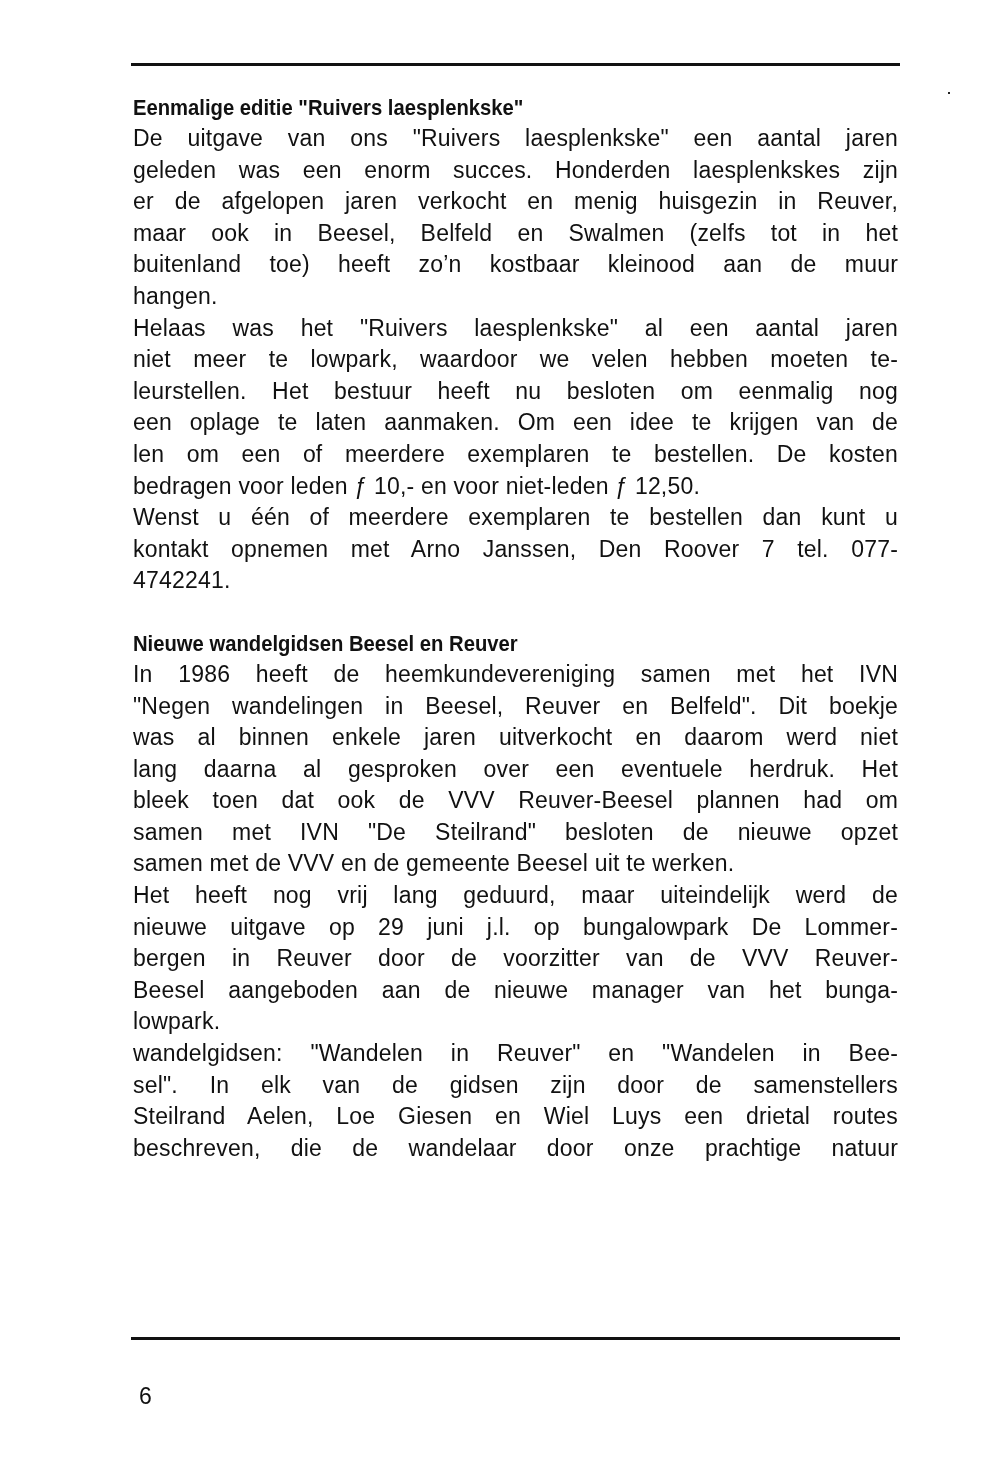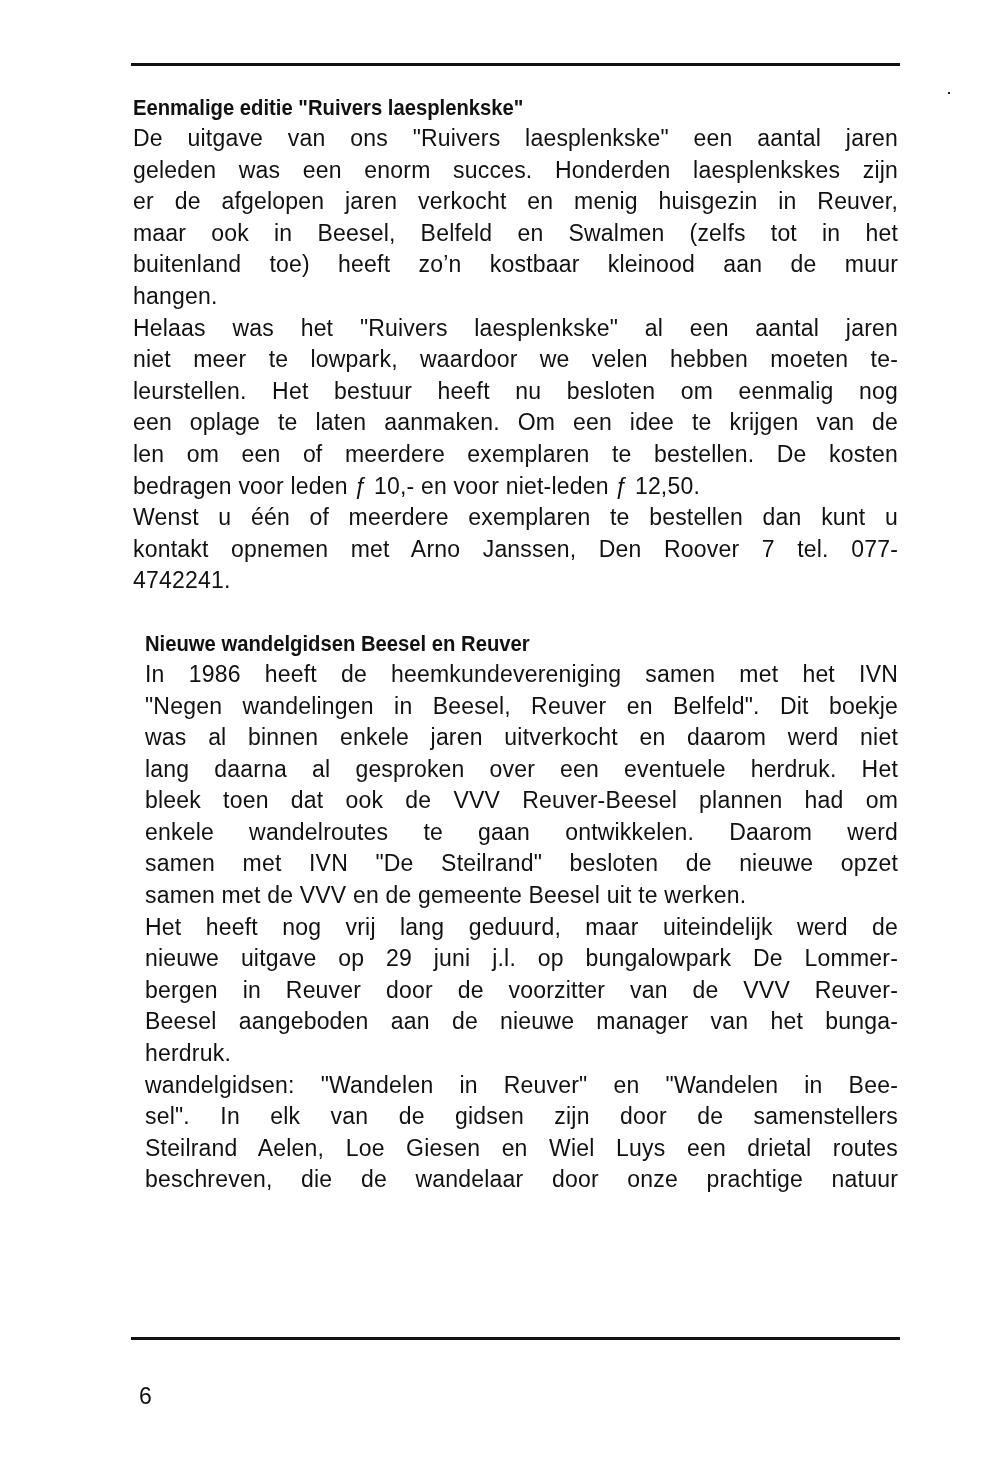--- a/index.html
+++ b/index.html
@@ -32,21 +32,21 @@
       height: 2px;
       background: #222;
     }
     .page {
       position: absolute;
       left: 133px;
       top: 92px;
       width: 765px;
     }
     .section { margin: 0; }
-    .section + .section { margin-top: 31px; margin-left: 12px; }
+    .section + .section { margin-top: 31px; }
     .heading {
       font-weight: bold;
       font-size: 22px;
       line-height: 31px;
       margin: 0;
       transform: scaleX(0.92);
       transform-origin: left center;
       white-space: nowrap;
     }
     .line {
@@ -97,28 +97,27 @@
       </div>
   </div>
   <div class="section">
     <p class="heading">Nieuwe wandelgidsen Beesel en Reuver</p>
     <div class="lines">
         <p class="line">In 1986 heeft de heemkundevereniging samen met het IVN</p>
         <p class="line">"Negen wandelingen in Beesel, Reuver en Belfeld". Dit boekje</p>
         <p class="line">was al binnen enkele jaren uitverkocht en daarom werd niet</p>
         <p class="line">lang daarna al gesproken over een eventuele herdruk. Het</p>
         <p class="line">bleek toen dat ook de VVV Reuver-Beesel plannen had om</p>
-        <p class="line">enkele wandelroutes te gaan ontwikkelen. Daarom werd</p>
         <p class="line">samen met IVN "De Steilrand" besloten de nieuwe opzet</p>
         <p class="line last">samen met de VVV en de gemeente Beesel uit te werken.</p>
         <p class="line">Het heeft nog vrij lang geduurd, maar uiteindelijk werd de</p>
         <p class="line">nieuwe uitgave op 29 juni j.l. op bungalowpark De Lommer-</p>
         <p class="line">bergen in Reuver door de voorzitter van de VVV Reuver-</p>
         <p class="line">Beesel aangeboden aan de nieuwe manager van het bunga-</p>
-        <p class="line last">herdruk.</p>
+        <p class="line last">lowpark.</p>
         <p class="line">wandelgidsen: "Wandelen in Reuver" en "Wandelen in Bee-</p>
         <p class="line">sel". In elk van de gidsen zijn door de samenstellers</p>
         <p class="line">Steilrand Aelen, Loe Giesen en Wiel Luys een drietal routes</p>
         <p class="line">beschreven, die de wandelaar door onze prachtige natuur</p>
       </div>
   </div>
 </div>
 
 <div class="rule bottom"></div>
 <div class="pagenum">6</div>

